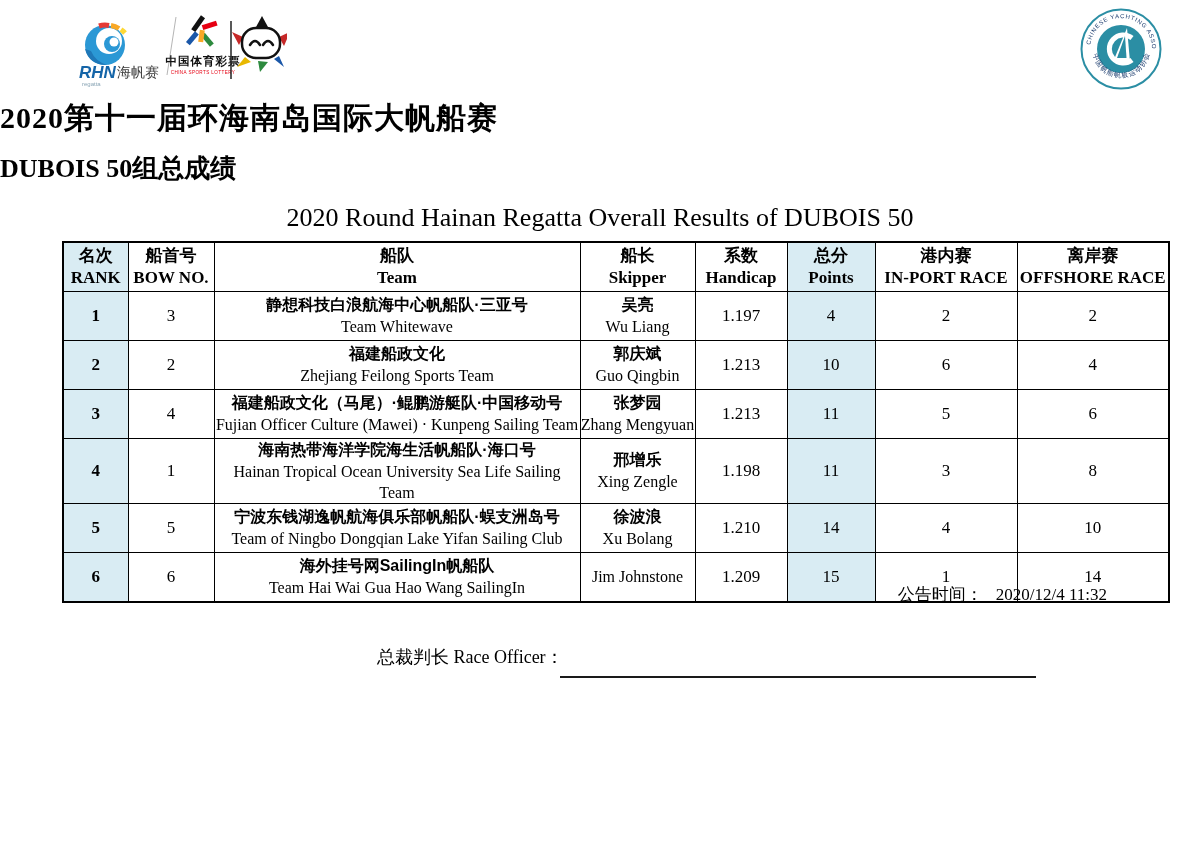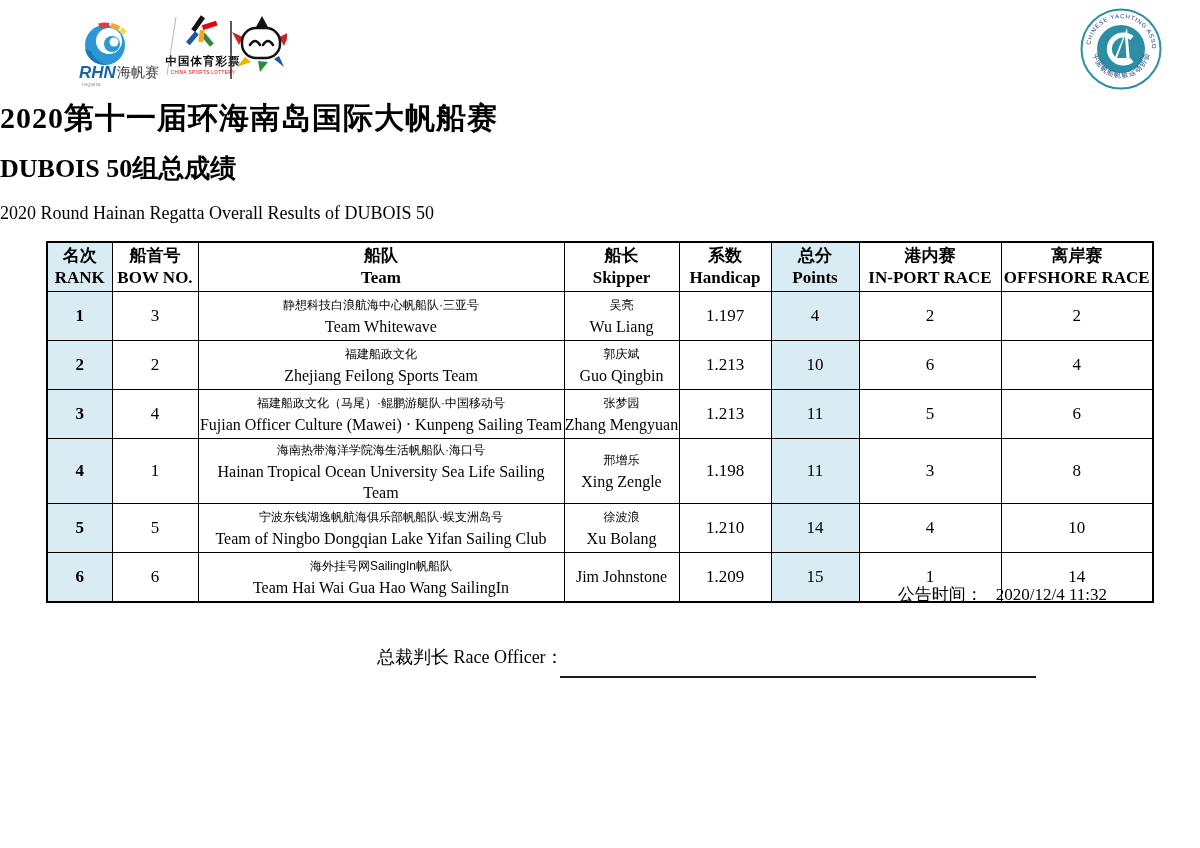--- a/index.html
+++ b/index.html
@@ -5,29 +5,29 @@
   html,body{margin:0;padding:0;}
   body{
     width:1200px;height:848px;position:relative;background:#ffffff;
     font-family:"Liberation Serif","DejaVu Serif",serif;color:#000;
     overflow:hidden;
   }
   .abs{position:absolute;}
   
   .title-cn{top:98px;left:0;width:100%;text-align:left;font-size:30px;font-weight:bold;letter-spacing:1px;}
   .title-group{top:151px;left:0;width:100%;text-align:left;font-size:26px;font-weight:bold;}
-  .title-en{top:203px;left:0;width:100%;text-align:left;font-size:18px;}
+  .title-en{top:203px;left:0;width:100%;text-align:center;font-size:26px;}
   
-  .table-wrap{left:46px;top:241px;width:1028px;}
+  .table-wrap{left:62px;top:241px;width:1028px;}
   table{border-collapse:collapse;width:100%;table-layout:fixed;border:2px solid #000;}
   th,td{border:1px solid #000;padding:0;text-align:center;vertical-align:middle;overflow:hidden;}
   thead tr{height:49px;}
   tbody tr{height:48px;}
   .hl{background:#d9ecf3;}
-  .cn{font-family:"Liberation Sans","DejaVu Sans",sans-serif;font-size:12px;line-height:22px;}
+  .cn{font-family:"Liberation Sans","DejaVu Sans",sans-serif;font-size:16px;line-height:22px;font-weight:bold;}
   .en{font-family:"Liberation Serif","DejaVu Serif",serif;font-size:16px;line-height:21px;}
   th .cn{font-size:17px;font-weight:bold;}
   th .en{font-size:17px;font-weight:bold;}
   .num{font-size:17px;line-height:48px;}
   .rank .num{font-weight:bold;}
   
   .announce{top:583px;right:93px;font-size:17px;white-space:nowrap;}
   .announce .time{margin-left:13px;}
   .officer{left:377px;top:645px;font-size:18px;white-space:nowrap;}
   .sigline{left:560px;top:676px;width:476px;height:0;border-top:2px solid #1a1a1a;}

